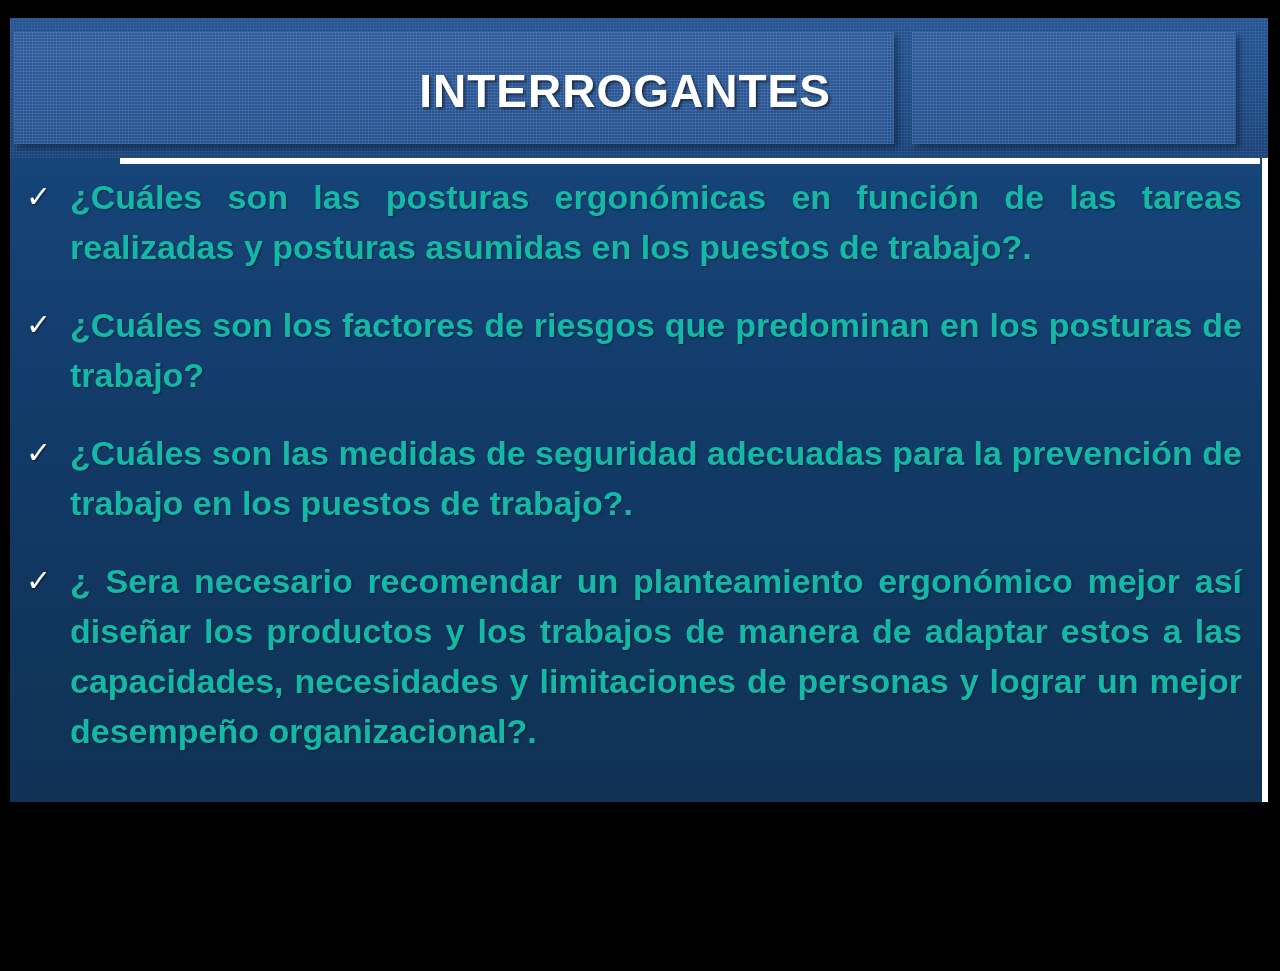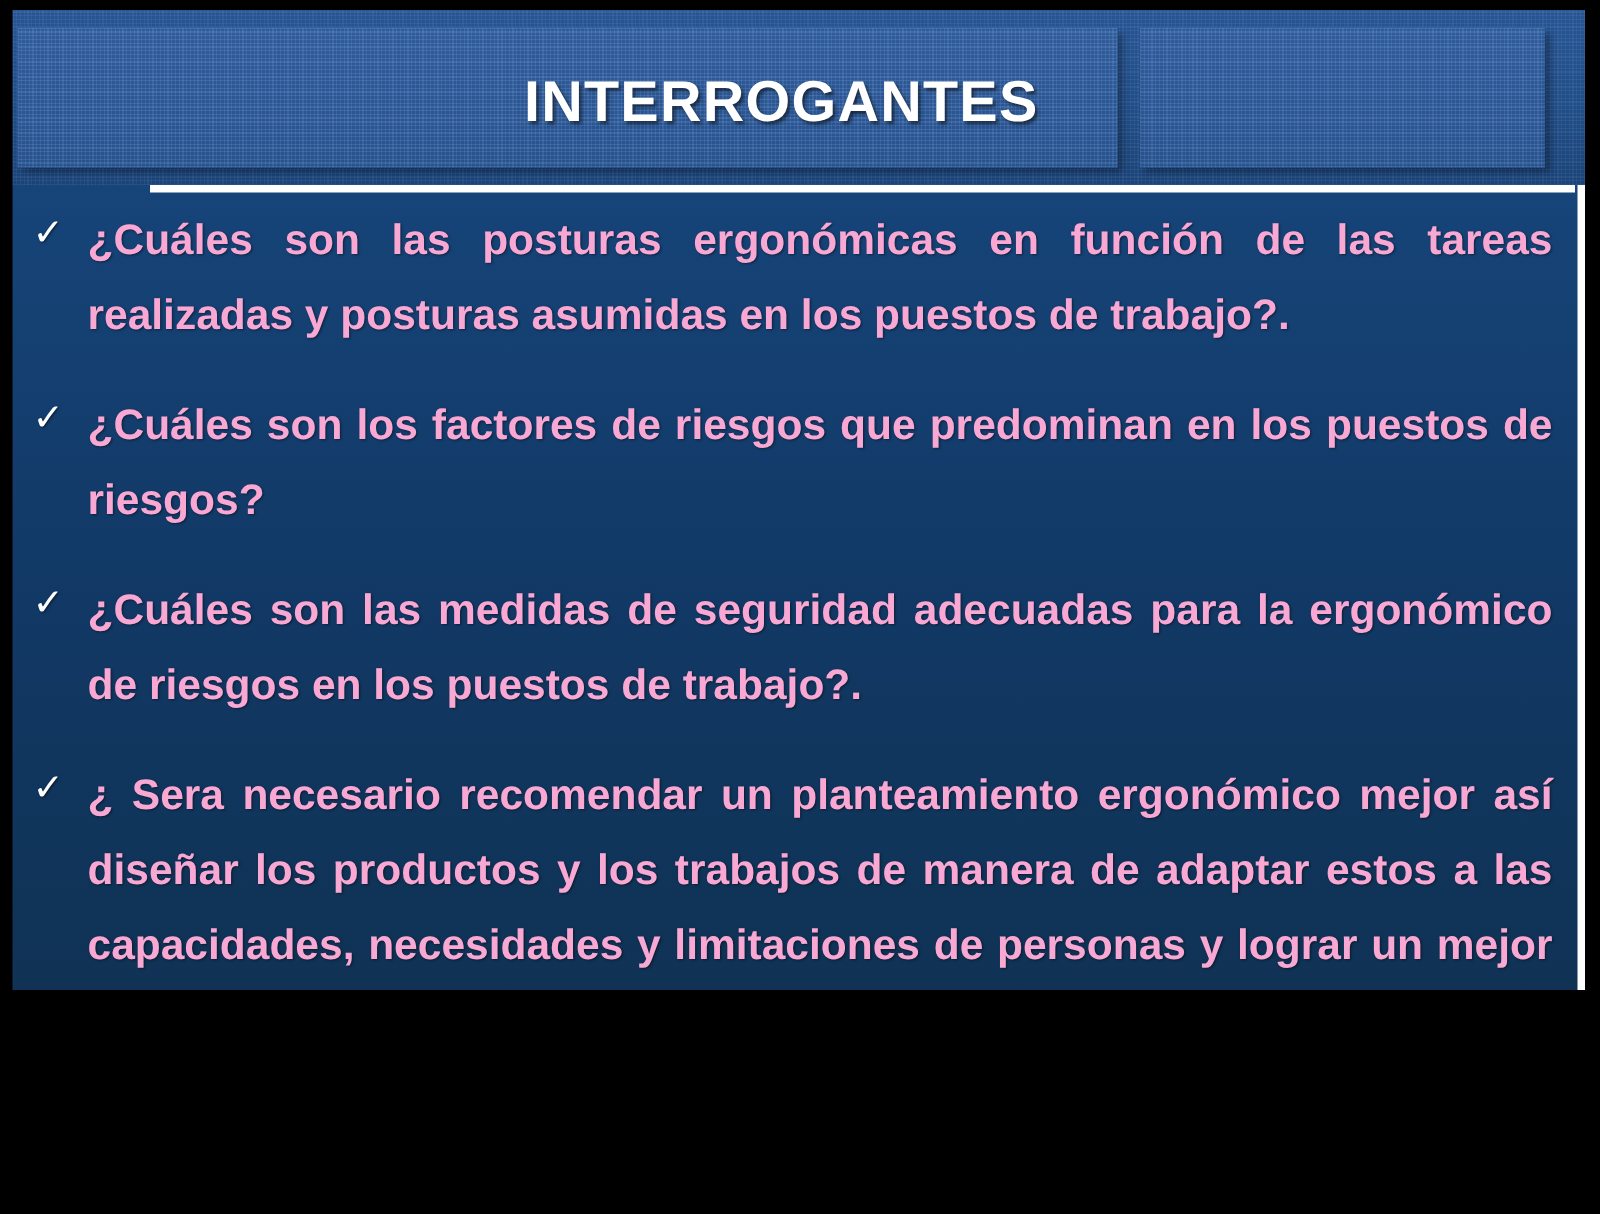--- a/index.html
+++ b/index.html
@@ -10,21 +10,21 @@
   body {
     width: 1280px;
     height: 971px;
     overflow: hidden;
     font-family: "Liberation Sans", sans-serif;
   }
 
   .slide {
     position: absolute;
     left: 0;
-    top: 0;
+    top: 10px;
     width: 1280px;
     height: 812px;
     background: #0f3a69;
     overflow: hidden;
   }
 
   
   .frame-top {
     position: absolute;
     left: 0; top: 0; width: 1280px; height: 8px;
@@ -143,24 +143,24 @@
     width: 44px;
     color: #ffffff;
     font-size: 30px;
     line-height: 50px;
     text-align: left;
     padding-left: 8px;
     text-shadow: 1px 1px 2px rgba(0,0,0,0.5);
   }
   .bullet-text {
     flex: 1 1 auto;
-    color: #f9a8d4;
+    color: #14b8a6;
     font-size: 34px;
     font-weight: bold;
-    line-height: 60px;
+    line-height: 50px;
     text-align: justify;
     text-shadow: 1px 1px 2px rgba(0,0,0,0.45);
     text-justify: inter-word;
     padding-right: 6px;
   }
 </style>
 </head>
 <body>
 
 <div class="slide">
@@ -177,26 +177,26 @@
 
   <div class="content">
 
     <div class="bullet-row">
       <span class="check-icon">✓</span>
       <span class="bullet-text">¿Cuáles son las posturas ergonómicas en función de las tareas realizadas y posturas asumidas en los puestos de trabajo?.</span>
     </div>
 
     <div class="bullet-row">
       <span class="check-icon">✓</span>
-      <span class="bullet-text">¿Cuáles son los factores de  riesgos que predominan en los puestos de riesgos?</span>
-    </div>
-
-    <div class="bullet-row">
-      <span class="check-icon">✓</span>
-      <span class="bullet-text">¿Cuáles son las medidas de seguridad adecuadas para la ergonómico de riesgos en los puestos de trabajo?.</span>
+      <span class="bullet-text">¿Cuáles son los factores de  riesgos que predominan en los posturas de trabajo?</span>
+    </div>
+
+    <div class="bullet-row">
+      <span class="check-icon">✓</span>
+      <span class="bullet-text">¿Cuáles son las medidas de seguridad adecuadas para la prevención de trabajo en los puestos de trabajo?.</span>
     </div>
 
     <div class="bullet-row">
       <span class="check-icon">✓</span>
       <span class="bullet-text">¿  Sera  necesario  recomendar  un   planteamiento ergonómico mejor así  diseñar los productos y los trabajos de manera de adaptar estos a las capacidades, necesidades y limitaciones de personas  y  lograr un mejor desempeño organizacional?.</span>
     </div>
 
   </div>
 
   <div class="frame-top"></div>

